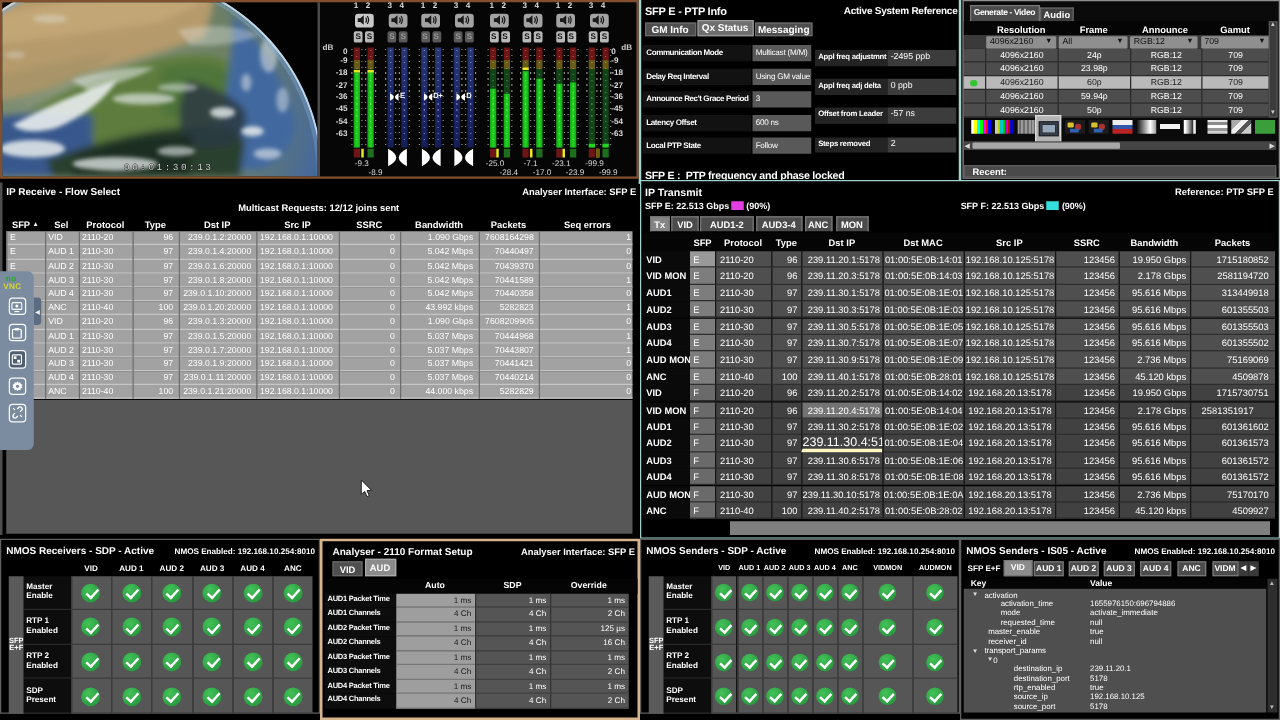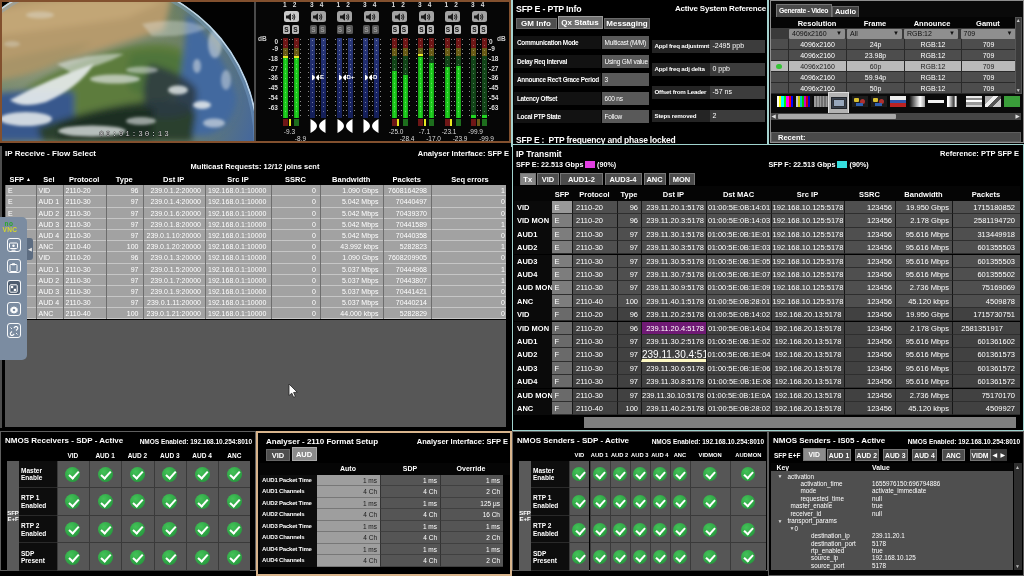--- a/index.html
+++ b/index.html
@@ -628,21 +628,21 @@
 <div class="a" style="left:641px;top:308.1px;width:65px;height:13.4px;background:#414141;color:#fff;font-size:7.5px;line-height:13.4px;text-align:right;padding-right:2px;box-sizing:border-box;border-left:1px solid #161616;border-bottom:1px solid #2e2e2e">239.11.20.2:5178</div>
 <div class="a" style="left:706px;top:308.1px;width:65px;height:13.4px;background:#414141;color:#fff;font-size:7.5px;line-height:13.4px;text-align:center;box-sizing:border-box;border-left:1px solid #161616;border-bottom:1px solid #2e2e2e">01:00:5E:0B:14:02</div>
 <div class="a" style="left:771px;top:308.1px;width:73px;height:13.4px;background:#414141;color:#fff;font-size:7.5px;line-height:13.4px;text-align:center;box-sizing:border-box;border-left:1px solid #161616;border-bottom:1px solid #2e2e2e">192.168.20.13:5178</div>
 <div class="a" style="left:844px;top:308.1px;width:51px;height:13.4px;background:#414141;color:#fff;font-size:7.5px;line-height:13.4px;text-align:right;padding-right:3px;box-sizing:border-box;border-left:1px solid #161616;border-bottom:1px solid #2e2e2e">123456</div>
 <div class="a" style="left:895px;top:308.1px;width:57px;height:13.4px;background:#414141;color:#fff;font-size:7.5px;line-height:13.4px;text-align:right;padding-right:3px;box-sizing:border-box;border-left:1px solid #161616;border-bottom:1px solid #2e2e2e">19.950 Gbps</div>
 <div class="a" style="left:952px;top:308.1px;width:68px;height:13.4px;background:#414141;color:#fff;font-size:7.5px;line-height:13.4px;text-align:right;padding-right:5px;box-sizing:border-box;border-left:1px solid #161616;border-bottom:1px solid #2e2e2e">1715730751</div>
 <div class="a" style="left:514px;top:321.5px;width:38px;height:13.4px;background:#0a0a0a;color:#fff;font-size:7.5px;font-weight:bold;line-height:13.4px;padding-left:3px;box-sizing:border-box;white-space:nowrap;overflow:hidden">VID MON</div>
 <div class="a" style="left:552px;top:321.5px;width:20px;height:13.4px;background:#6a6a6a;color:#fff;font-size:7.5px;line-height:13.4px;padding-left:2.5px;box-sizing:border-box;border-bottom:1px solid #2e2e2e">F</div>
 <div class="a" style="left:572px;top:321.5px;width:45px;height:13.4px;background:#414141;color:#fff;font-size:7.5px;line-height:13.4px;text-align:left;padding-left:3px;box-sizing:border-box;border-left:1px solid #161616;border-bottom:1px solid #2e2e2e">2110-20</div>
 <div class="a" style="left:617px;top:321.5px;width:24px;height:13.4px;background:#414141;color:#fff;font-size:7.5px;line-height:13.4px;text-align:right;padding-right:3px;box-sizing:border-box;border-left:1px solid #161616;border-bottom:1px solid #2e2e2e">96</div>
-<div class="a" style="left:641px;top:321.5px;width:65px;height:13.4px;background:#701a75;color:#fff;font-size:7.5px;line-height:13.4px;text-align:right;padding-right:2px;box-sizing:border-box;border-left:1px solid #161616;border-bottom:1px solid #2e2e2e">239.11.20.4:5178</div>
+<div class="a" style="left:641px;top:321.5px;width:65px;height:13.4px;background:#737373;color:#fff;font-size:7.5px;line-height:13.4px;text-align:right;padding-right:2px;box-sizing:border-box;border-left:1px solid #161616;border-bottom:1px solid #2e2e2e">239.11.20.4:5178</div>
 <div class="a" style="left:706px;top:321.5px;width:65px;height:13.4px;background:#414141;color:#fff;font-size:7.5px;line-height:13.4px;text-align:center;box-sizing:border-box;border-left:1px solid #161616;border-bottom:1px solid #2e2e2e">01:00:5E:0B:14:04</div>
 <div class="a" style="left:771px;top:321.5px;width:73px;height:13.4px;background:#414141;color:#fff;font-size:7.5px;line-height:13.4px;text-align:center;box-sizing:border-box;border-left:1px solid #161616;border-bottom:1px solid #2e2e2e">192.168.20.13:5178</div>
 <div class="a" style="left:844px;top:321.5px;width:51px;height:13.4px;background:#414141;color:#fff;font-size:7.5px;line-height:13.4px;text-align:right;padding-right:3px;box-sizing:border-box;border-left:1px solid #161616;border-bottom:1px solid #2e2e2e">123456</div>
 <div class="a" style="left:895px;top:321.5px;width:57px;height:13.4px;background:#414141;color:#fff;font-size:7.5px;line-height:13.4px;text-align:right;padding-right:3px;box-sizing:border-box;border-left:1px solid #161616;border-bottom:1px solid #2e2e2e">2.178 Gbps</div>
 <div class="a" style="left:952px;top:321.5px;width:68px;height:13.4px;background:#414141;color:#fff;font-size:7.5px;line-height:13.4px;text-align:right;padding-right:17px;box-sizing:border-box;border-left:1px solid #161616;border-bottom:1px solid #2e2e2e">2581351917</div>
 <div class="a" style="left:514px;top:334.9px;width:38px;height:13.4px;background:#0a0a0a;color:#fff;font-size:7.5px;font-weight:bold;line-height:13.4px;padding-left:3px;box-sizing:border-box;white-space:nowrap;overflow:hidden">AUD1</div>
 <div class="a" style="left:552px;top:334.9px;width:20px;height:13.4px;background:#6a6a6a;color:#fff;font-size:7.5px;line-height:13.4px;padding-left:2.5px;box-sizing:border-box;border-bottom:1px solid #2e2e2e">F</div>
 <div class="a" style="left:572px;top:334.9px;width:45px;height:13.4px;background:#414141;color:#fff;font-size:7.5px;line-height:13.4px;text-align:left;padding-left:3px;box-sizing:border-box;border-left:1px solid #161616;border-bottom:1px solid #2e2e2e">2110-30</div>
 <div class="a" style="left:617px;top:334.9px;width:24px;height:13.4px;background:#414141;color:#fff;font-size:7.5px;line-height:13.4px;text-align:right;padding-right:3px;box-sizing:border-box;border-left:1px solid #161616;border-bottom:1px solid #2e2e2e">97</div>
 <div class="a" style="left:641px;top:334.9px;width:65px;height:13.4px;background:#414141;color:#fff;font-size:7.5px;line-height:13.4px;text-align:right;padding-right:2px;box-sizing:border-box;border-left:1px solid #161616;border-bottom:1px solid #2e2e2e">239.11.30.2:5178</div>

